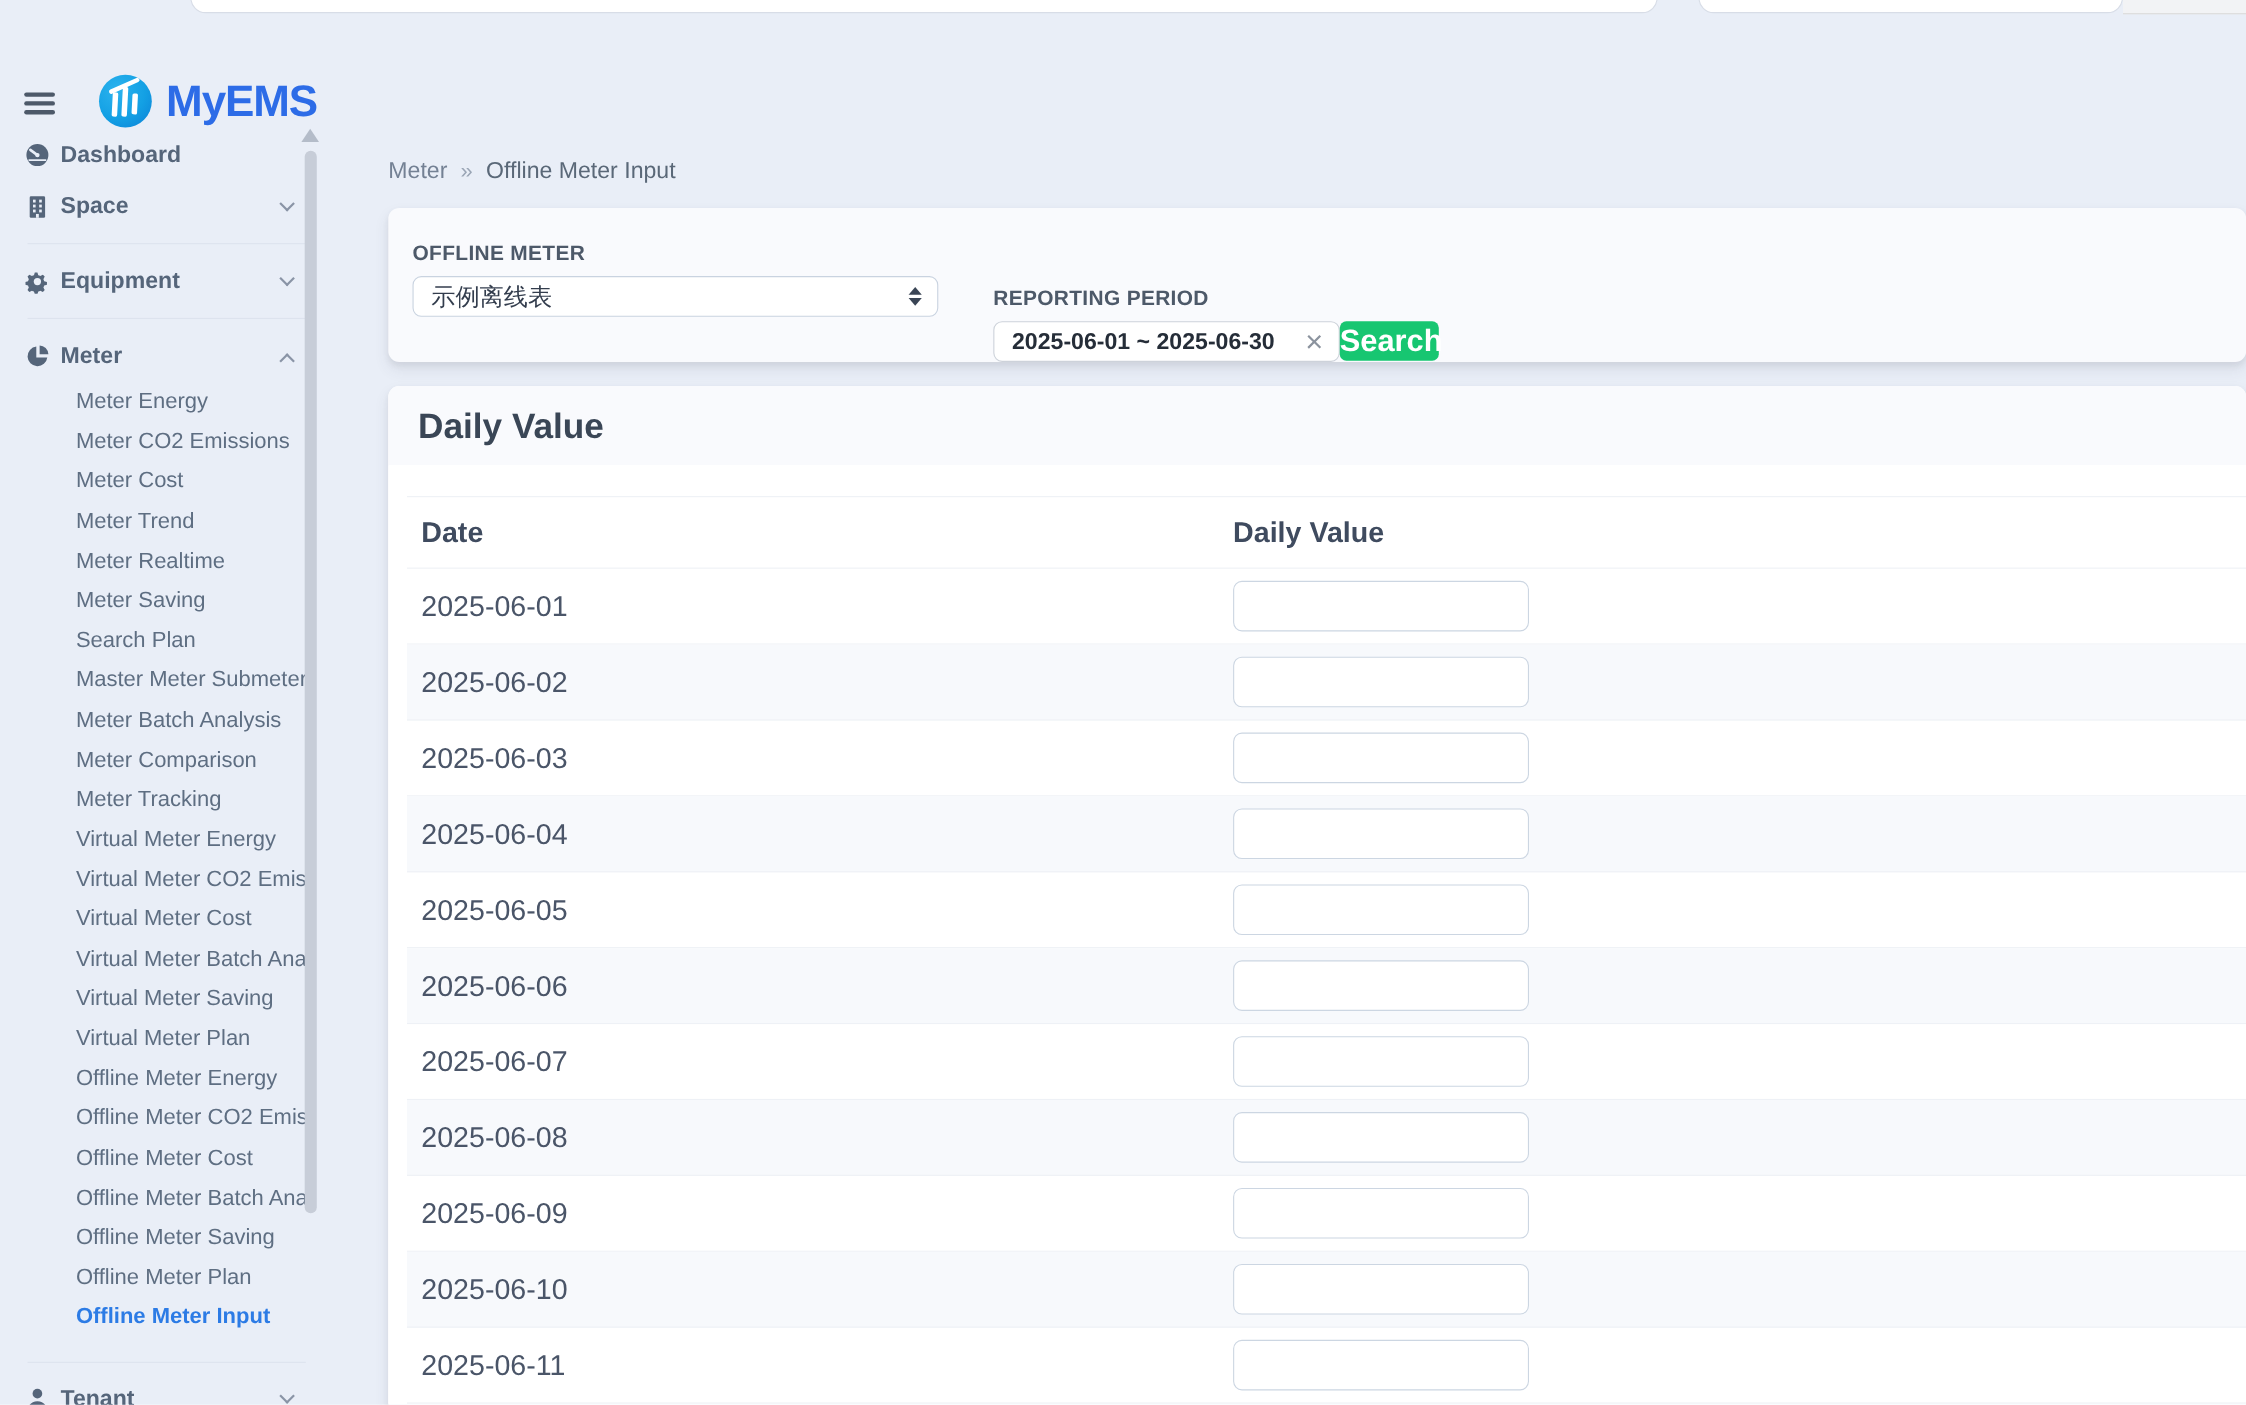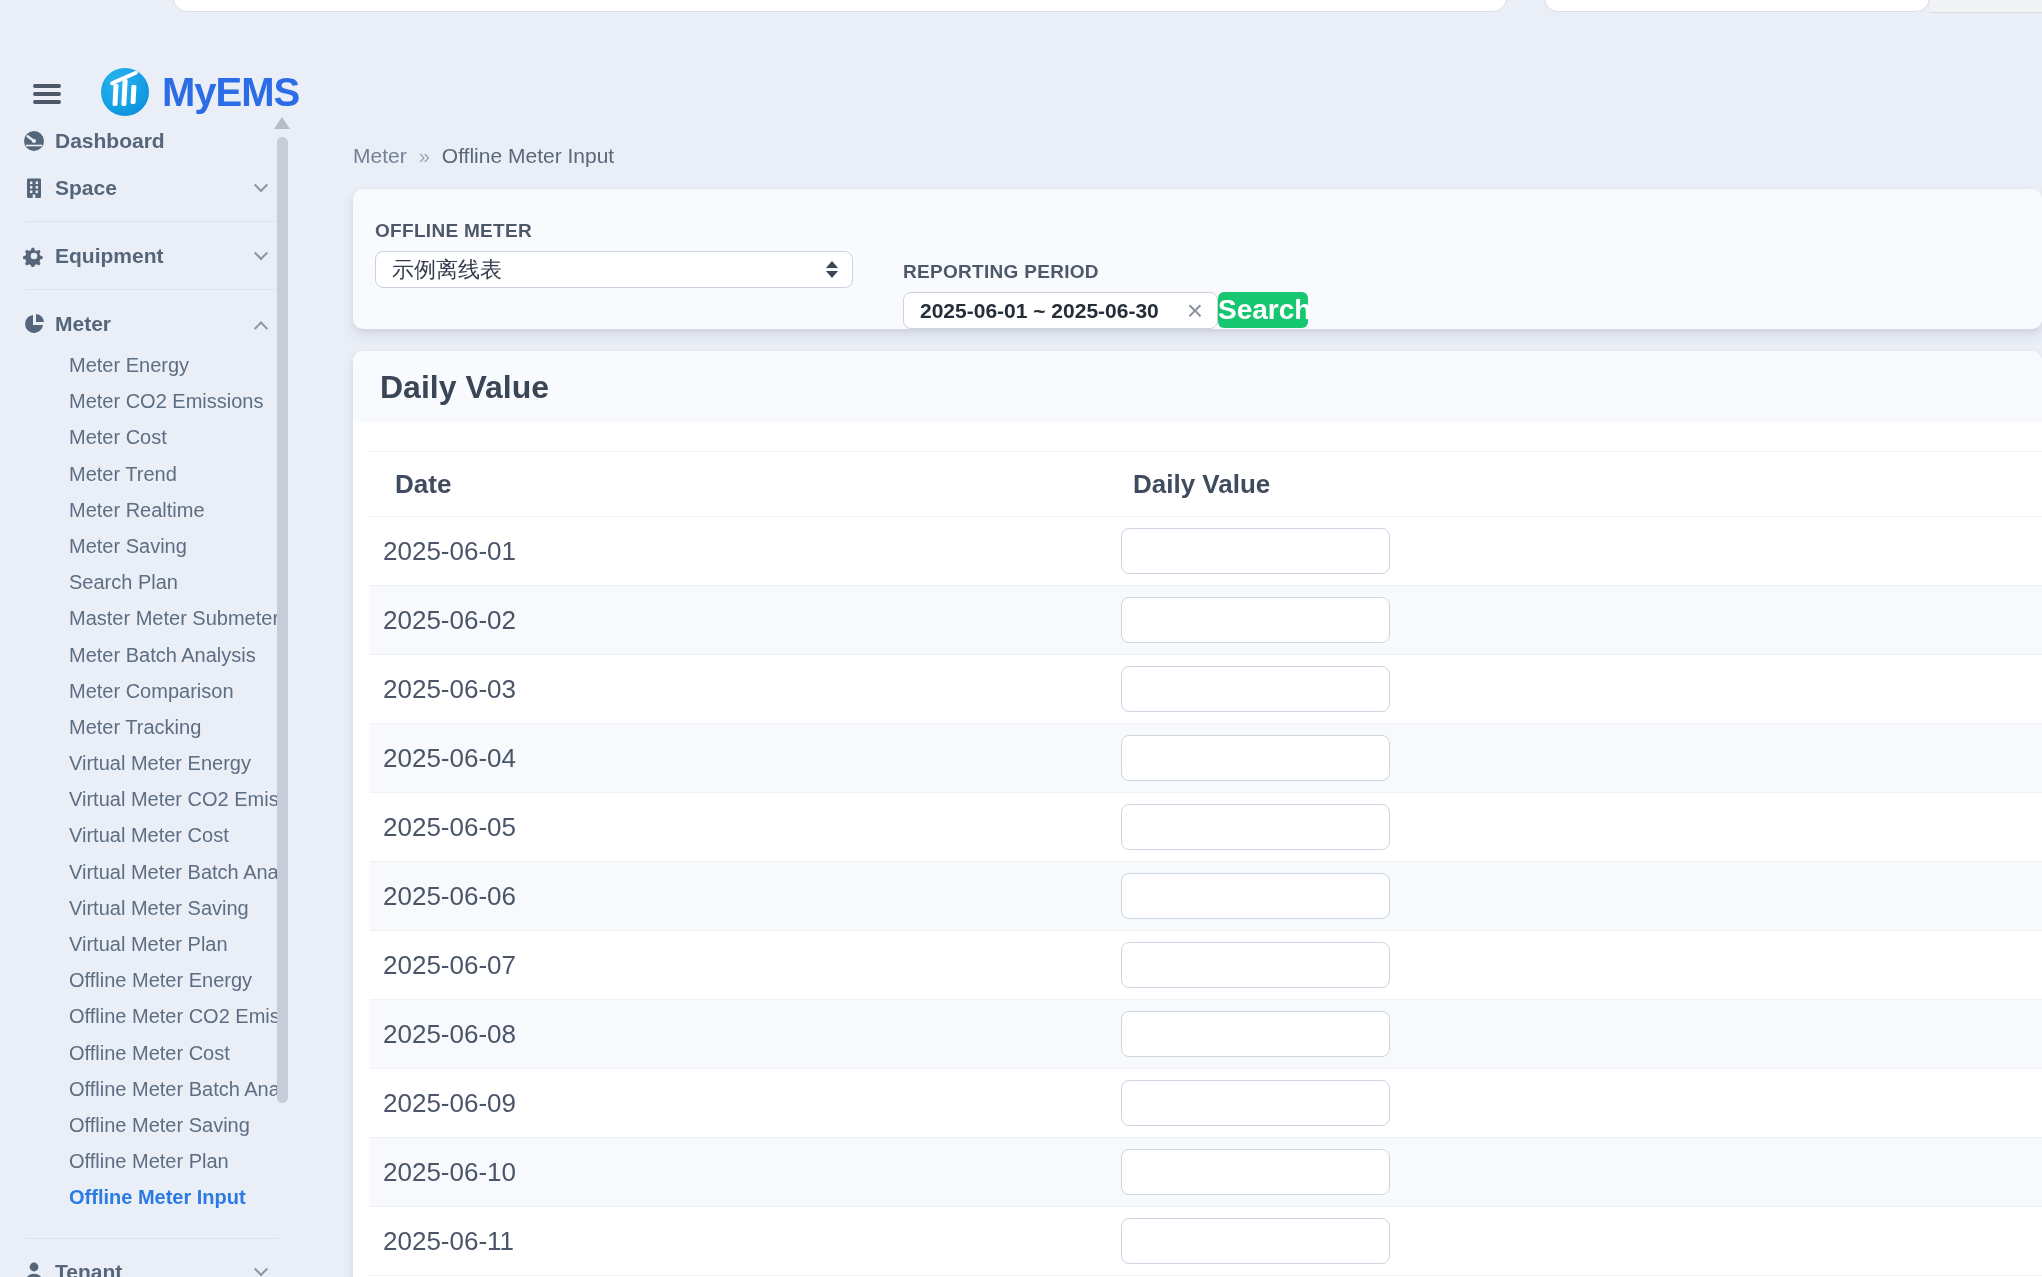--- a/index.html
+++ b/index.html
@@ -15,21 +15,21 @@
     position:absolute; top:-20px; height:32px;
     background:#fff; border:1px solid #d8dde7; border-radius:14px;
   }
   .top-pill.p1 { left:173px; width:1334px; }
   .top-pill.p2 { left:1544px; width:386px; }
   .top-corner { position:absolute; top:0; left:1930px; width:112px; height:13px;
     background:#f2f3f5; border-bottom:1px solid #d9d9d9; }
 
   
   .sidebar { position:absolute; left:0; top:0; width:290px; height:1277px; }
-  .brand-row { position:absolute; left:0; top:30px; width:290px; height:60px;margin-left:11px; }
+  .brand-row { position:absolute; left:0; top:30px; width:290px; height:60px; }
   .hamburger { position:absolute; left:22px; top:54px; width:28px; height:20px; cursor:pointer; }
   .hamburger span { display:block; width:28px; height:3.5px; border-radius:2px;
     background:#4d5969; margin-bottom:4.5px; }
   .logo { position:absolute; left:90px; top:38px; display:flex; align-items:center; cursor:pointer; }
   .logo-mark { width:48px; height:48px; border-radius:50%;
     background:radial-gradient(circle at 35% 30%, #2cb3ee 0%, #13a0e4 55%, #0b7fd6 100%);
     position:relative; overflow:hidden; }
   .logo-mark i { position:absolute; background:#fff; border-radius:1.5px; }
   .logo-mark .b1 { left:12px; top:16px; width:5px; height:22px; transform:rotate(3deg); }
   .logo-mark .b2 { left:21px; top:11px; width:5px; height:27px; transform:rotate(3deg); }
@@ -103,21 +103,21 @@
     display:flex; align-items:center; padding-left:27px; }
   .dv-title { font-size:32px; font-weight:600; color:#3a4656; }
   .dv-body { padding:28px 0 0 17px; background:#fff; }
   .dv-table { width:100%; border-top:1px solid #eef1f6; }
   .t-row { display:flex; align-items:center; border-bottom:1px solid #eef1f6; }
   .t-row.head { height:65px; }
   .t-row.data { height:69px; }
   .t-row.data:nth-child(even) { background:#f7f9fc; }
   .c-date { width:738px; padding-left:13px; }
   .c-value { flex:1; padding-left:13px; }
-  .th-text { font-size:26px; font-weight:600; color:#3f4b5f;margin-left:12px; }
+  .th-text { font-size:26px; font-weight:600; color:#3f4b5f; }
   .date-text { font-size:26px; color:#4a5568; }
   .value-input { width:269px; height:46px; background:#fff; border:1px solid #ccd6e2;
     border-radius:8px; outline:none; font-size:22px; color:#333; padding:0 12px;
     font-family:inherit; }
 </style>
 </head>
 <body>
 
 <div class="top-pill p1"></div>
 <div class="top-pill p2"></div>

